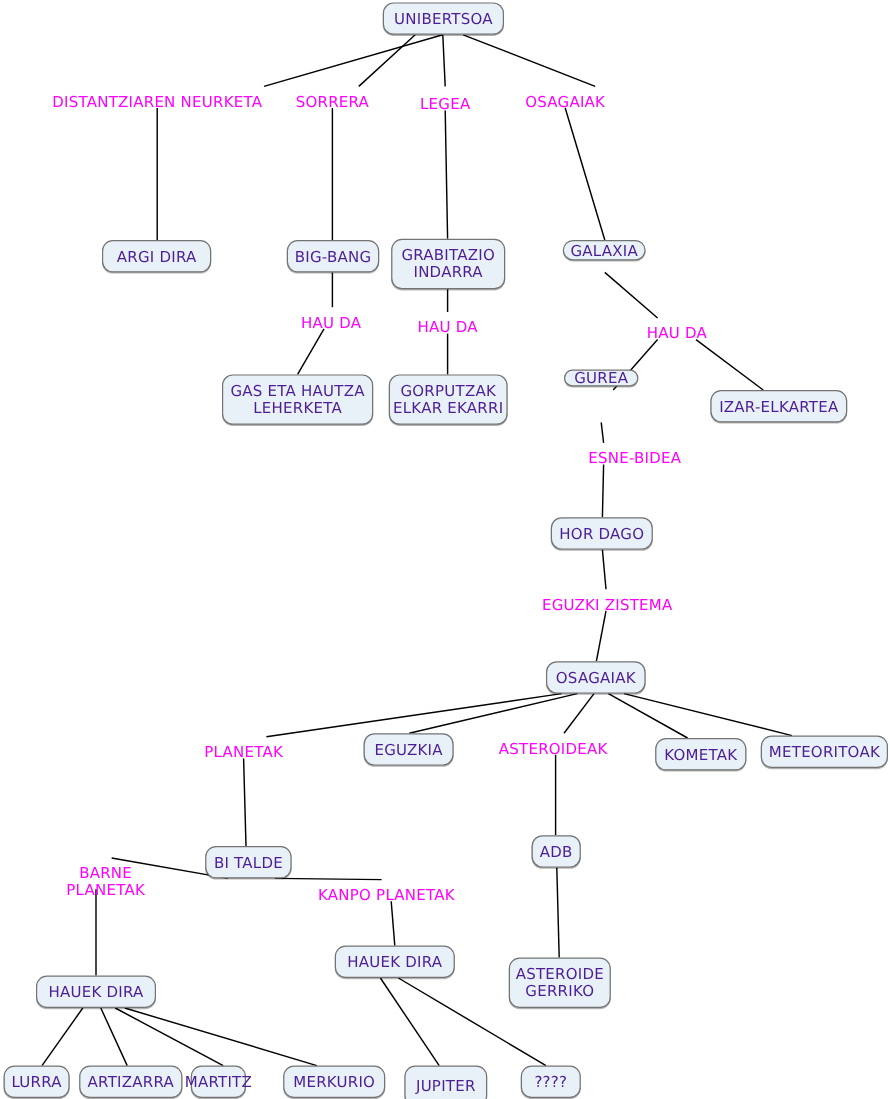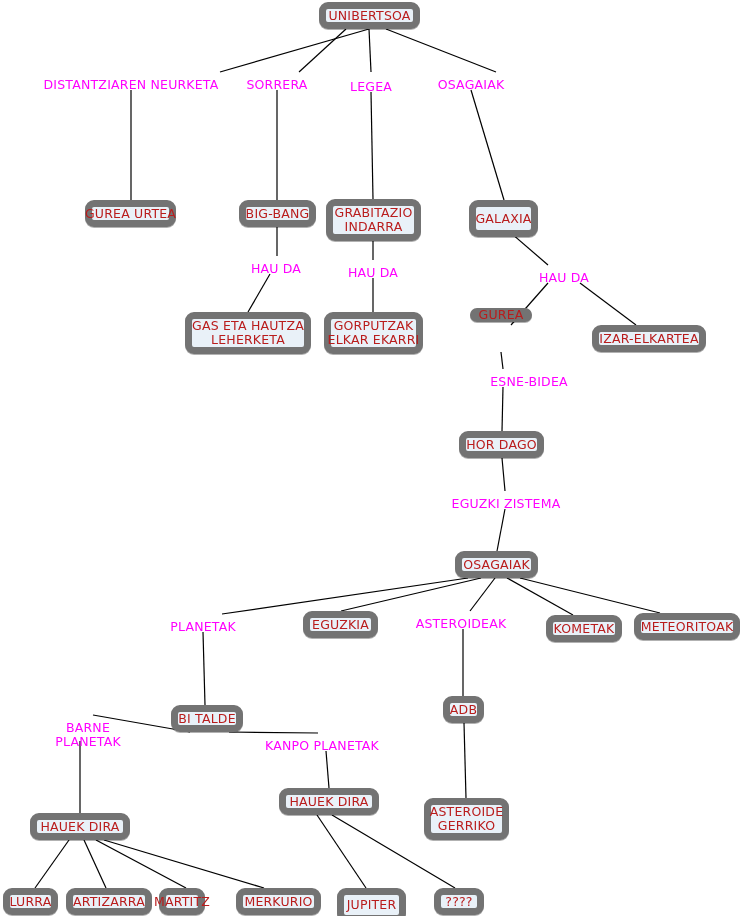--- a/index.html
+++ b/index.html
@@ -24,23 +24,23 @@
     position: absolute;
     left: 0;
     top: 0;
     width: 742px;
     height: 916px;
   }
   .node {
     position: absolute;
     box-sizing: border-box;
     background: #e9f1f8;
-    border: 7px solid #737373;
+    border: 1px solid #737373;
     border-radius: 9px;
-    color: #b91c1c;
+    color: #4c1d95;
     font-size: 12.5px;
     line-height: 14px;
     letter-spacing: 0.2px;
     text-align: center;
     display: flex;
     align-items: center;
     justify-content: center;
     white-space: pre;
     padding: 0 7px;
     box-shadow: 0 1px 0 rgba(0,0,0,0.30);
@@ -95,25 +95,25 @@
       <line x1="464" y1="723" x2="466" y2="798" stroke="#000000" stroke-width="1.2"></line>
       <line x1="69" y1="840" x2="35" y2="888" stroke="#000000" stroke-width="1.2"></line>
       <line x1="84" y1="840" x2="106" y2="888" stroke="#000000" stroke-width="1.2"></line>
       <line x1="96" y1="840" x2="186" y2="888" stroke="#000000" stroke-width="1.2"></line>
       <line x1="104" y1="840" x2="264" y2="888" stroke="#000000" stroke-width="1.2"></line>
       <line x1="317" y1="815" x2="366" y2="888" stroke="#000000" stroke-width="1.2"></line>
       <line x1="332" y1="815" x2="455" y2="888" stroke="#000000" stroke-width="1.2"></line>
     </svg>
   <div id="node-layer">
       <div class="node" style="left: 319px; top: 2px; width: 101px; height: 27px;">UNIBERTSOA</div>
-      <div class="node" style="left: 85px; top: 200px; width: 91px; height: 27px;">GUREA URTEA</div>
+      <div class="node" style="left: 85px; top: 200px; width: 91px; height: 27px;">ARGI DIRA</div>
       <div class="node" style="left: 239px; top: 200px; width: 77px; height: 27px;">BIG-BANG</div>
       <div class="node" style="left: 326px; top: 199px; width: 95px; height: 42px;">GRABITAZIO
 INDARRA</div>
-      <div class="node" style="left: 469px; top: 200px; width: 69px; height: 37px;">GALAXIA</div>
+      <div class="node" style="left: 469px; top: 200px; width: 69px; height: 17px;">GALAXIA</div>
       <div class="node" style="left: 185px; top: 312px; width: 126px; height: 42px;">GAS ETA HAUTZA
 LEHERKETA</div>
       <div class="node" style="left: 324px; top: 312px; width: 99px; height: 42px;">GORPUTZAK
 ELKAR EKARRI</div>
       <div class="node" style="left: 470px; top: 308px; width: 62px; height: 14px;">GUREA</div>
       <div class="node" style="left: 592px; top: 325px; width: 114px; height: 27px;">IZAR-ELKARTEA</div>
       <div class="node" style="left: 459px; top: 431px; width: 85px; height: 27px;">HOR DAGO</div>
       <div class="node" style="left: 455px; top: 551px; width: 83px; height: 27px;">OSAGAIAK</div>
       <div class="node" style="left: 303px; top: 611px; width: 75px; height: 27px;">EGUZKIA</div>
       <div class="node" style="left: 546px; top: 615px; width: 76px; height: 27px;">KOMETAK</div>

